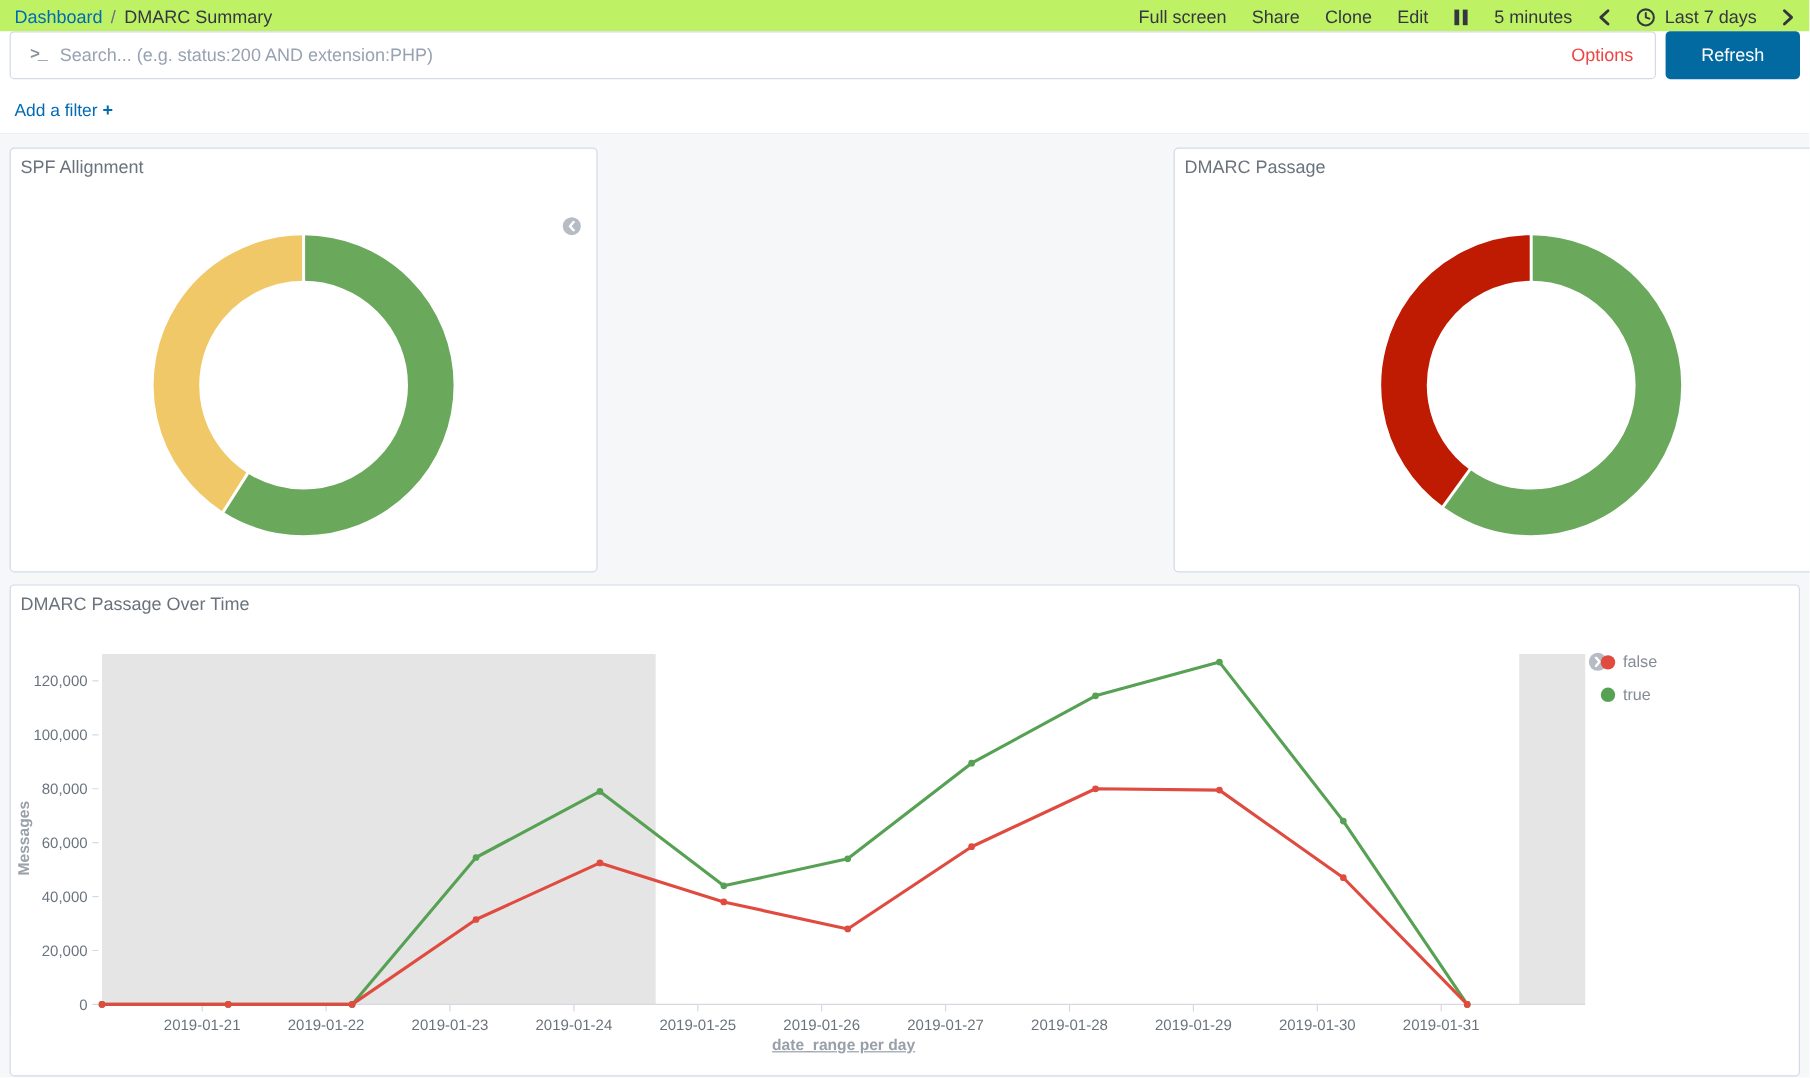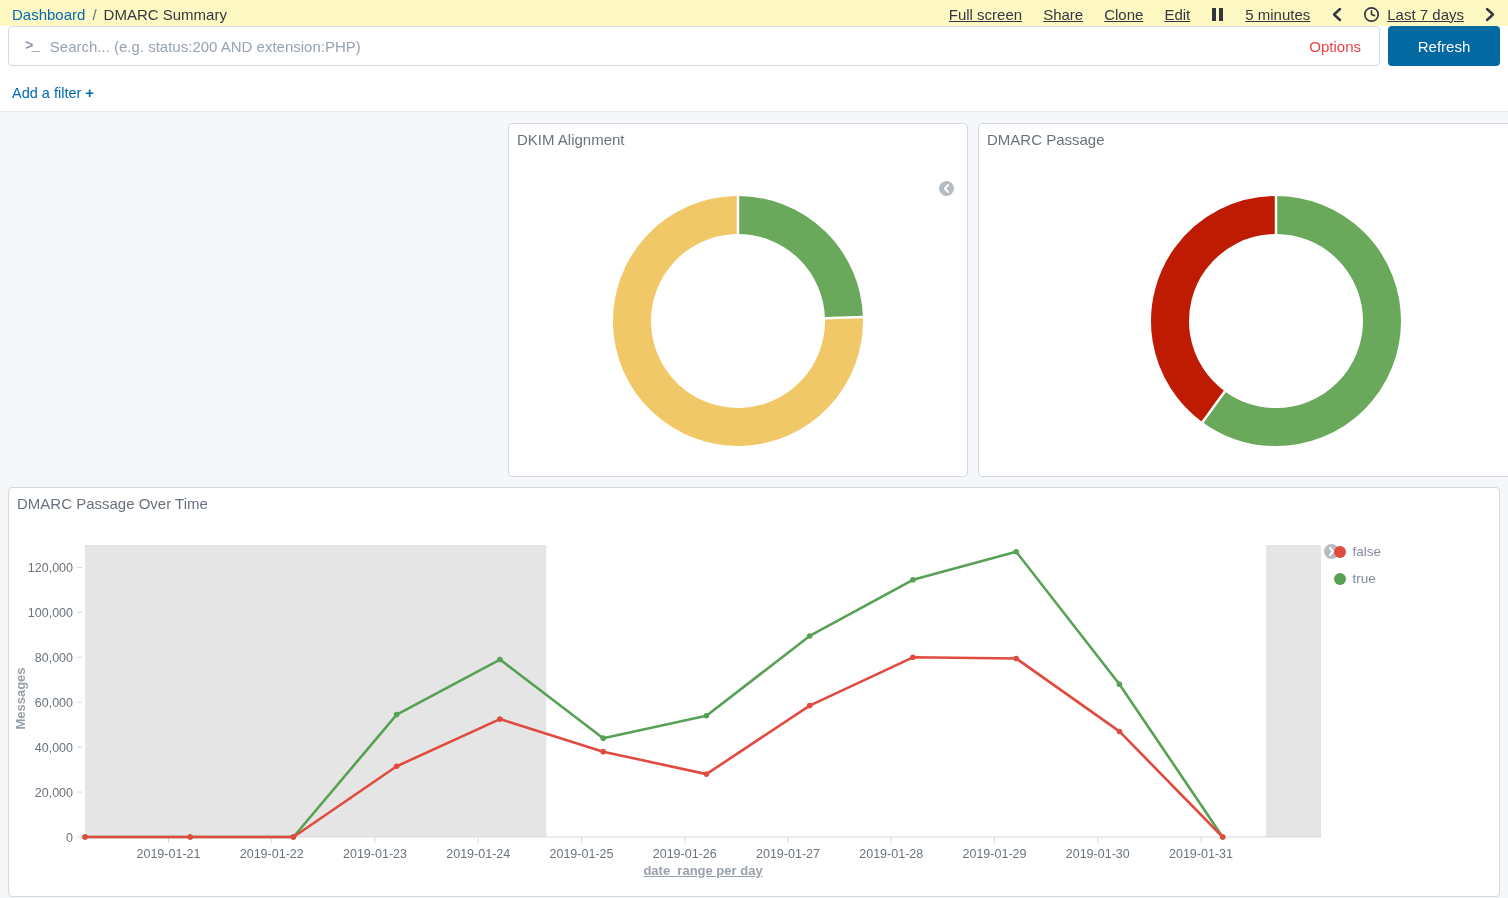--- a/index.html
+++ b/index.html
@@ -2,25 +2,25 @@
 <html><head>
 <meta charset="utf-8">
 <style>
   * { box-sizing: border-box; margin: 0; padding: 0; }
   body { font-family: "Liberation Sans", sans-serif; background: #fff; }
   .page { position: relative; width: 1508px; height: 898px; background: #fff; overflow: hidden; }
 
   
   .topbar { position: absolute; top: 0; left: 0; right: 0; height: 26px;
             display: flex; justify-content: space-between; align-items: center;
-            padding: 2px 12px 0 12px; background: #fef9c3; }
+            padding: 2px 12px 0 12px; background: #bef264; }
   .breadcrumb { font-size: 15px; color: #343741; display: flex; gap: 7px; align-items: center; }
   .breadcrumb a { color: #006BB4; text-decoration: none; cursor: pointer; }
   .breadcrumb .sep { color: #69707D; }
-  .topnav { display: flex; align-items: center; gap: 21px; font-size: 15px; color: #343741; text-decoration: underline; }
+  .topnav { display: flex; align-items: center; gap: 21px; font-size: 15px; color: #343741; }
   .topnav a { color: #343741; text-decoration: none; cursor: pointer; display: flex; align-items: center; gap: 7px; }
   .icon-svg { display: inline-block; vertical-align: middle; }
 
   
   .search-row { position: absolute; top: 26px; left: 8px; right: 8px; height: 40px; display: flex; gap: 8px; }
   .search-box { flex: 1; display: flex; align-items: center; gap: 12px;
                 border: 1px solid #D3DAE6; border-radius: 4px; background: #fff; padding: 0 16px; }
   .prompt { font-family: "Liberation Mono", monospace; font-weight: 700; font-size: 14px; color: #8C939E; letter-spacing: -2px; }
   .search-box input { flex: 1; border: none; outline: none; font-size: 15px; color: #15803d;
                       font-family: "Liberation Sans", sans-serif; background: transparent; }
@@ -115,35 +115,35 @@
     </div>
     <button class="refresh-btn">Refresh</button>
   </div>
 
   <div class="filter-row">
     <a class="add-filter"><span>Add a filter</span> <span class="plus">+</span></a>
   </div>
 
   <main class="dashboard">
 
-
-    <section class="panel donut-panel-2">
-      <h3>DKIM Alignment</h3>
+    <section class="panel donut-panel-1">
+      <h3>SPF Allignment</h3>
       <button class="legend-toggle donut-toggle">
         <svg width="9" height="9" viewBox="0 0 9 9">
             <path d="M6 1 L3 4.5 L6 8" fill="none" stroke="#fff" stroke-width="2" stroke-linecap="round" stroke-linejoin="round"></path>
           </svg>
       </button>
       <div class="donut-wrap"><svg width="260" height="260" viewBox="0 0 260 260">
-            <circle cx="130" cy="130" r="106" fill="none" stroke="#6AA85C" stroke-width="38" stroke-dasharray="163.17432242745386 666.0176425610362" transform="rotate(-90 130 130)"></circle>
-            <circle cx="130" cy="130" r="106" fill="none" stroke="#F0C868" stroke-width="38" stroke-dasharray="502.8433201335823 666.0176425610362" transform="rotate(-1.7999999999999972 130 130)"></circle>
+            <circle cx="130" cy="130" r="106" fill="none" stroke="#6AA85C" stroke-width="38" stroke-dasharray="392.9504091110113 666.0176425610362" transform="rotate(-90 130 130)"></circle>
+            <circle cx="130" cy="130" r="106" fill="none" stroke="#F0C868" stroke-width="38" stroke-dasharray="273.0672334500248 666.0176425610362" transform="rotate(122.39999999999998 130 130)"></circle>
             <line x1="130" y1="44" x2="130" y2="4" stroke="#fff" stroke-width="2.5"></line>
-            <line x1="215.95756419145292" y1="127.29867471928097" x2="255.93782660608218" y2="126.04224435615585" stroke="#fff" stroke-width="2.5"></line>
+            <line x1="83.91889563180634" y1="202.61220159317332" x2="62.48582383264649" y2="236.38531861325396" stroke="#fff" stroke-width="2.5"></line>
           </svg></div>
     </section>
+
 
     <section class="panel donut-panel-3">
       <h3>DMARC Passage</h3>
       <button class="legend-toggle donut-toggle">
         <svg width="9" height="9" viewBox="0 0 9 9">
             <path d="M6 1 L3 4.5 L6 8" fill="none" stroke="#fff" stroke-width="2" stroke-linecap="round" stroke-linejoin="round"></path>
           </svg>
       </button>
       <div class="donut-wrap"><svg width="260" height="260" viewBox="0 0 260 260">
             <circle cx="130" cy="130" r="106" fill="none" stroke="#6AA85C" stroke-width="38" stroke-dasharray="399.61058553662167 666.0176425610362" transform="rotate(-90 130 130)"></circle>

